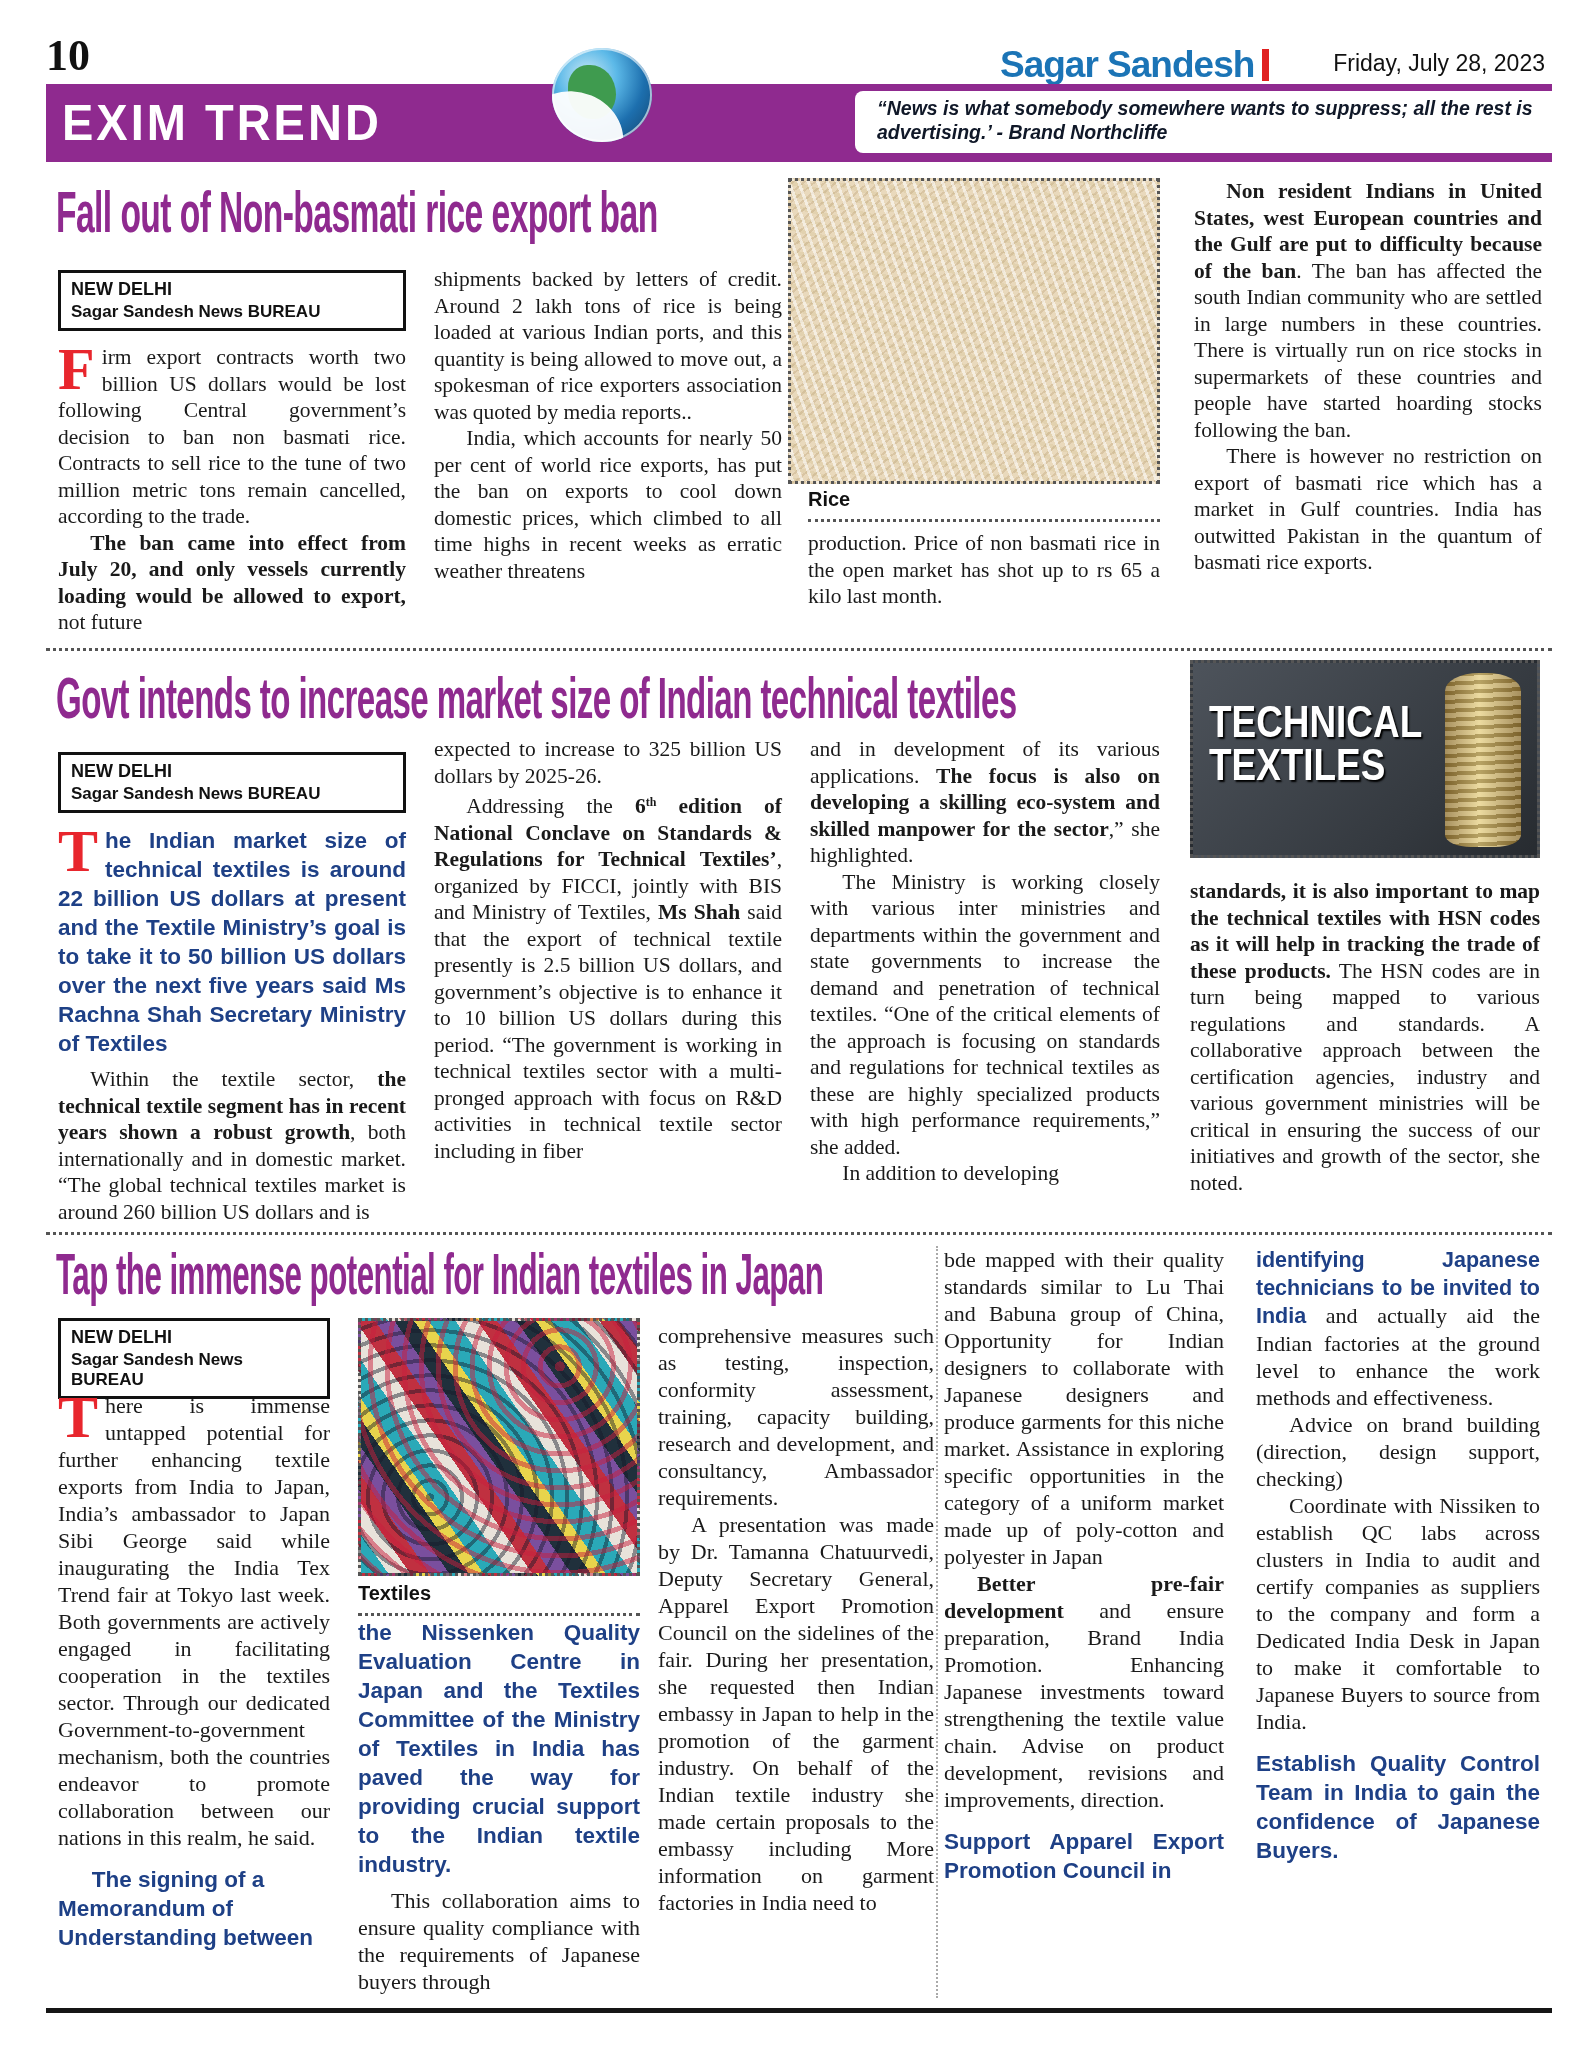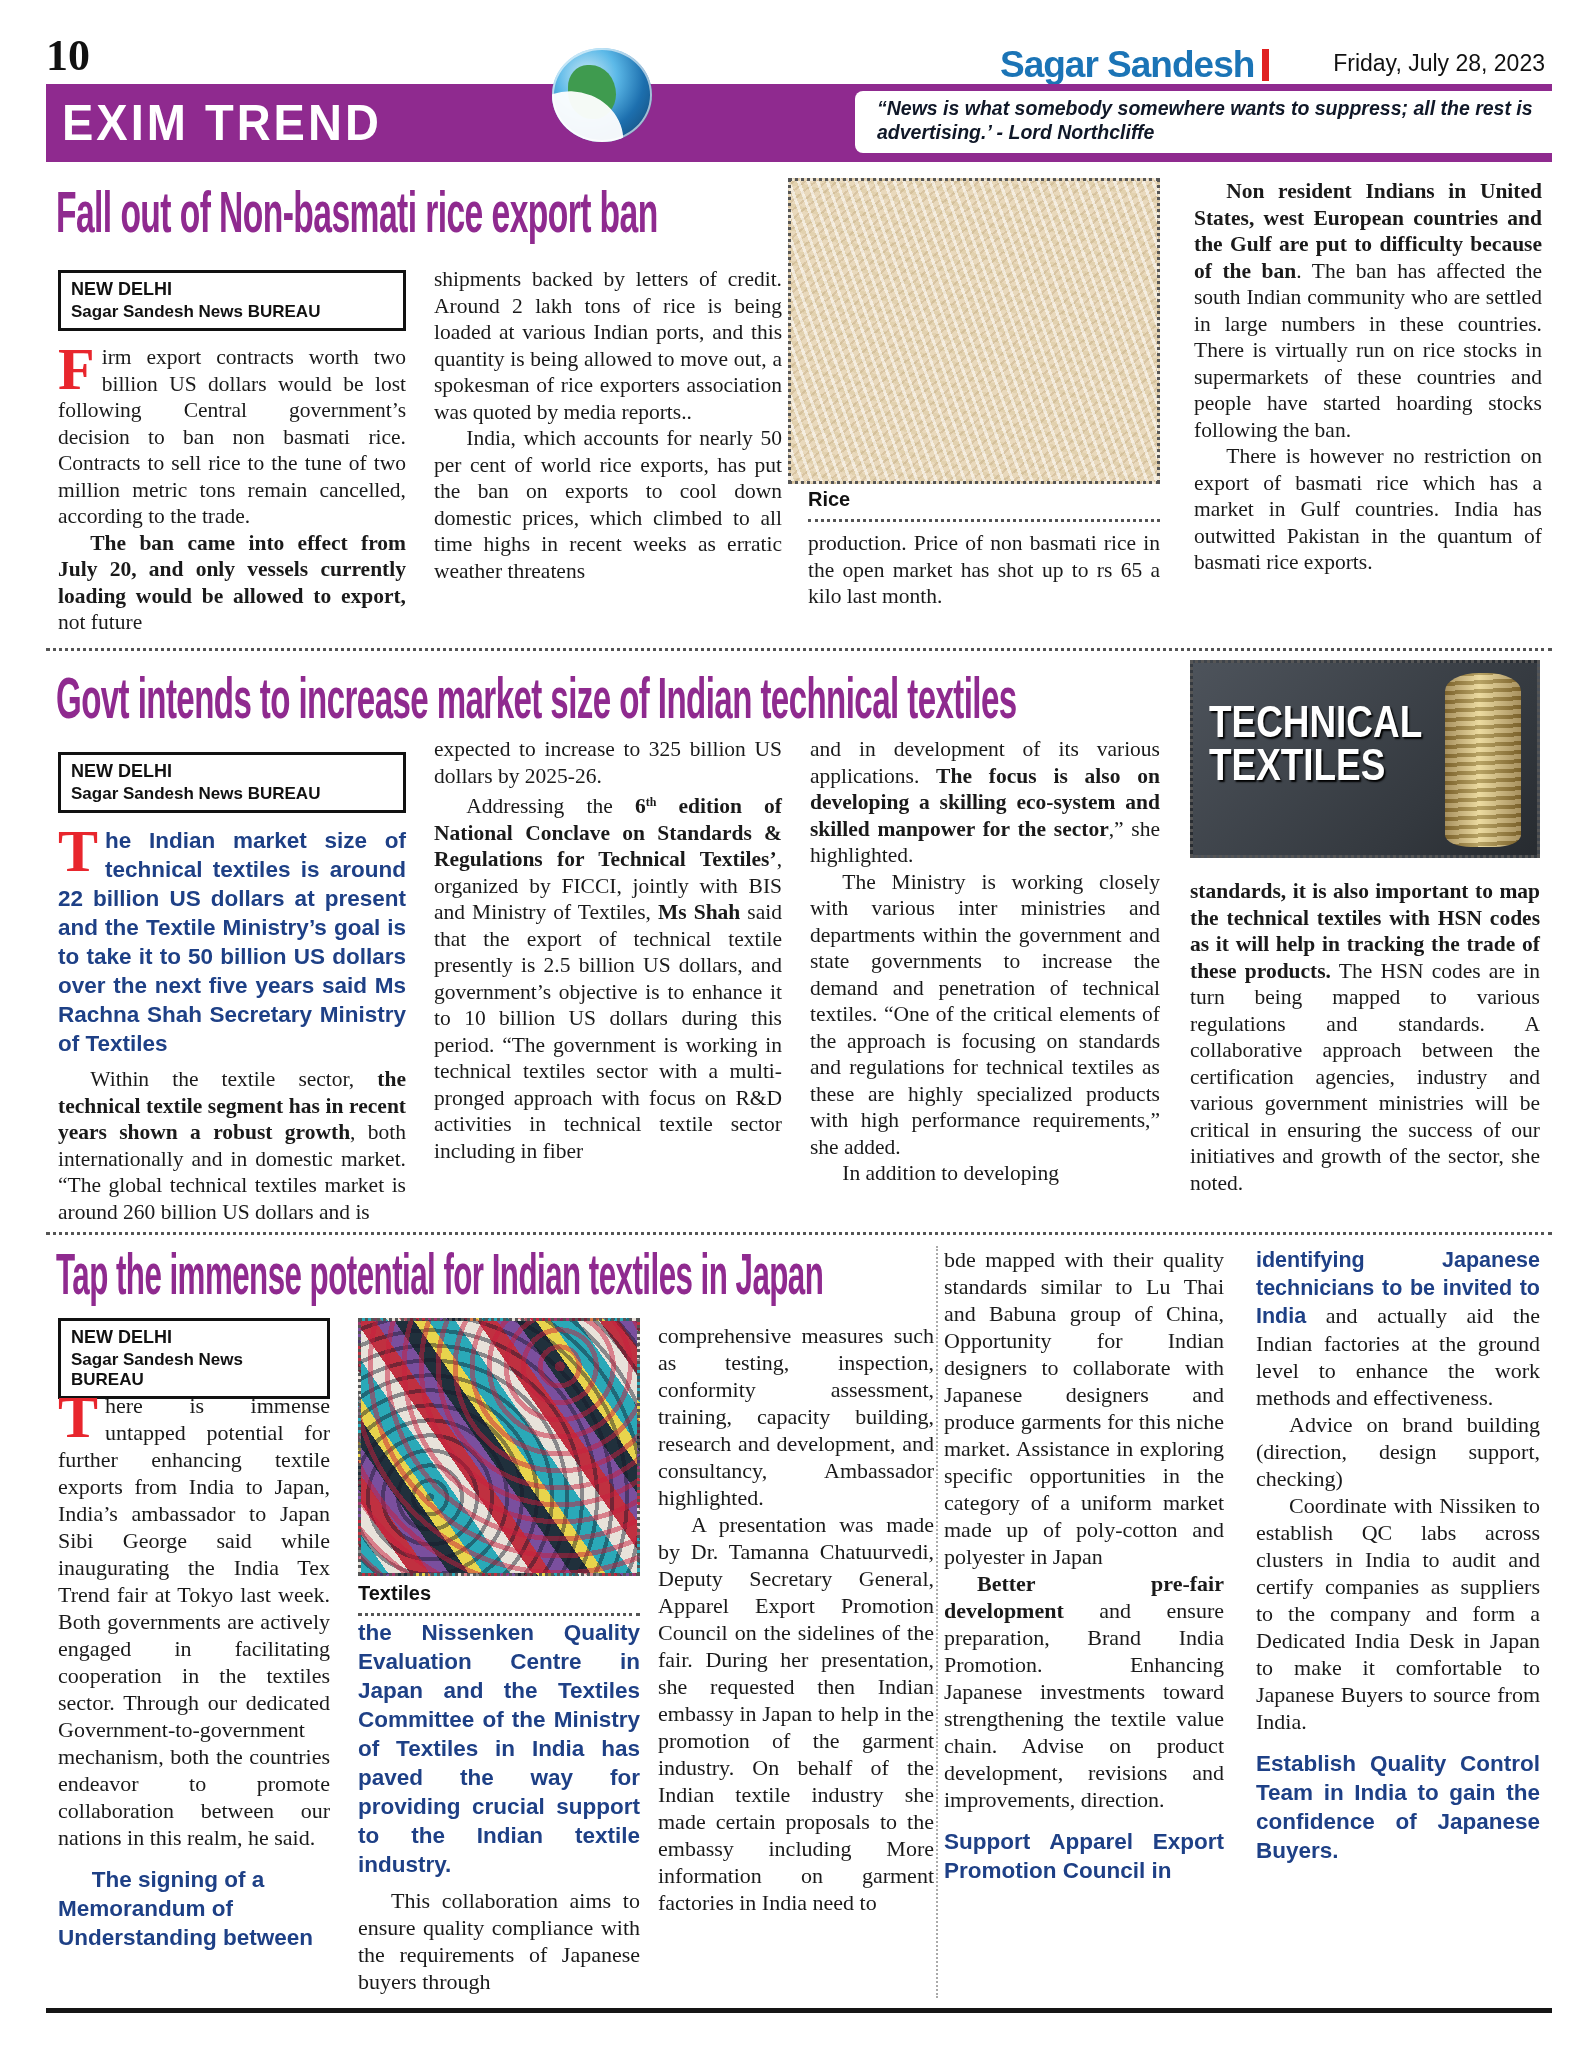--- a/index.html
+++ b/index.html
@@ -116,21 +116,21 @@
 
   <div class="pageno">10</div>
   <div class="masthead">
     <span class="mname">Sagar Sandesh</span><span class="mast-bar"></span>
   </div>
   <div class="pagedate">Friday, July 28, 2023</div>
   <div class="band"></div>
   <div class="section-title">EXIM TREND</div>
   <div class="quotebox">
     <div class="q">“News is what somebody somewhere wants to suppress; all the rest is</div>
-    <div class="q">advertising.’     -     Lord Northcliffe</div>
+    <div class="q">advertising.’     -     Brand Northcliffe</div>
   </div>
   <div class="globe"></div>
 
   <div class="headline h-a1">Fall out of Non-basmati rice export ban</div>
   <div class="dbox dbox-a1">
     <div class="dcity">NEW DELHI</div>
     <div class="dbur">Sagar Sandesh News BUREAU</div>
   </div>
   <div class="col a1c1">
       <p class="para"><span class="run-dc">F</span><span class="run-n">irm export contracts worth two billion US dollars would be lost following Central government’s decision to ban non basmati rice. Contracts to sell rice to the tune of two million metric tons remain cancelled, according to the trade.</span></p>
@@ -190,21 +190,21 @@
       <p class="para"><span class="run-dc">T</span><span class="run-n">here is immense untapped potential for further enhancing textile exports from India to Japan, India’s ambassador to Japan Sibi George said while inaugurating the India Tex Trend fair at Tokyo last week. Both governments are actively engaged in facilitating cooperation in the textiles sector. Through our dedicated Government-to-government mechanism, both the countries endeavor to promote collaboration between our nations in this realm, he said.</span></p>
       <p class="para indent lead left"><span class="run-n">The signing of a Memorandum of Understanding between</span></p>
     </div>
   <div class="photo fab-img"></div>
   <div class="cap cap-a3">Textiles</div>
   <div class="col a3col a3c2">
       <p class="para lead"><span class="run-n">the Nissenken Quality Evaluation Centre in Japan and the Textiles Committee of the Ministry of Textiles in India has paved the way for providing crucial support to the Indian textile industry.</span></p>
       <p class="para indent"><span class="run-n">This collaboration aims to ensure quality compliance with the requirements of Japanese buyers through</span></p>
     </div>
   <div class="col a3col a3c3">
-      <p class="para"><span class="run-n">comprehensive measures such as testing, inspection, conformity assessment, training, capacity building, research and development, and consultancy, Ambassador highlighted.</span></p>
+      <p class="para"><span class="run-n">comprehensive measures such as testing, inspection, conformity assessment, training, capacity building, research and development, and consultancy, Ambassador requirements.</span></p>
       <p class="para indent"><span class="run-n">A presentation was made by Dr. Tamanna Chatuurvedi, Deputy Secretary General, Apparel Export Promotion Council on the sidelines of the fair. During her presentation, she requested then Indian embassy in Japan to help in the promotion of the garment industry. On behalf of the Indian textile industry she made certain proposals to the embassy including More information on garment factories in India need to</span></p>
     </div>
   <div class="vrule"></div>
   <div class="col a3col a3c4">
       <p class="para"><span class="run-n">bde mapped with their quality standards similar to Lu Thai and Babuna group of China, Opportunity for Indian designers to collaborate with Japanese designers and produce garments for this niche market. Assistance in exploring specific opportunities in the category of a uniform market made up of poly-cotton and polyester in Japan</span></p>
       <p class="para indent"><span class="run-b">Better pre-fair development</span><span class="run-n"> and ensure preparation, Brand India Promotion. Enhancing Japanese investments toward strengthening the textile value chain. Advise on product development, revisions and improvements, direction.</span></p>
       <p class="para lead"><span class="run-n">Support Apparel Export Promotion Council in</span></p>
     </div>
   <div class="col a3col a3c5">
       <p class="para"><span class="run-bb">identifying Japanese technicians to be invited to India</span><span class="run-n"> and actually aid the Indian factories at the ground level to enhance the work methods and effectiveness.</span></p>

